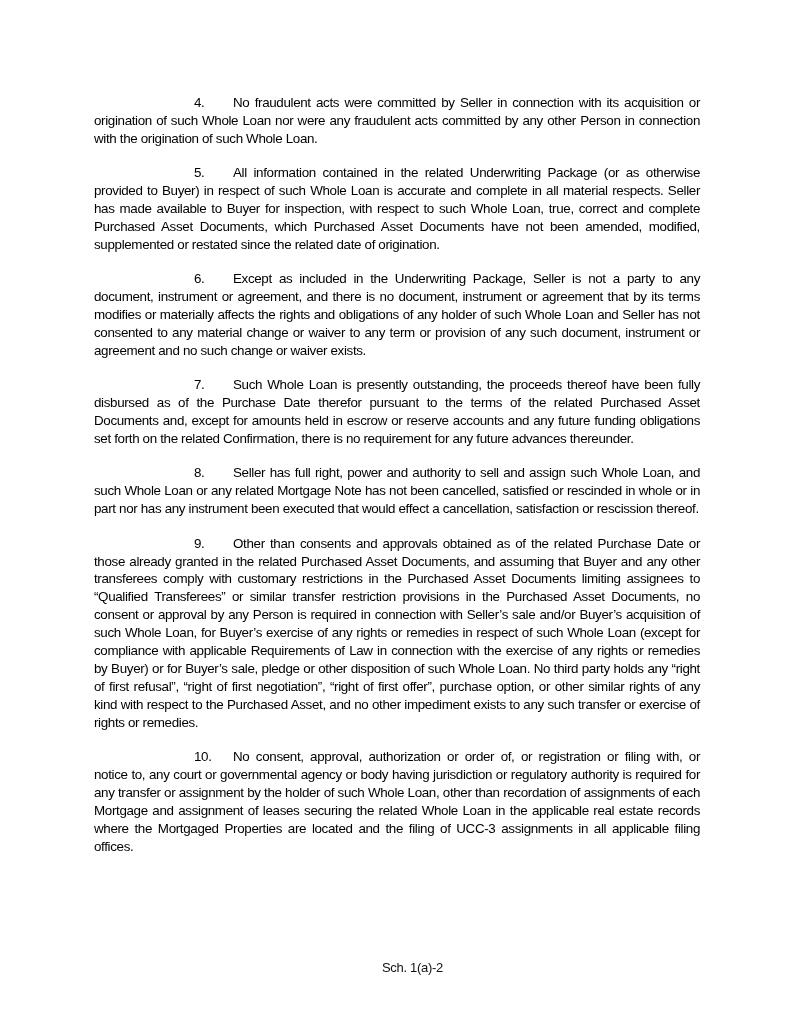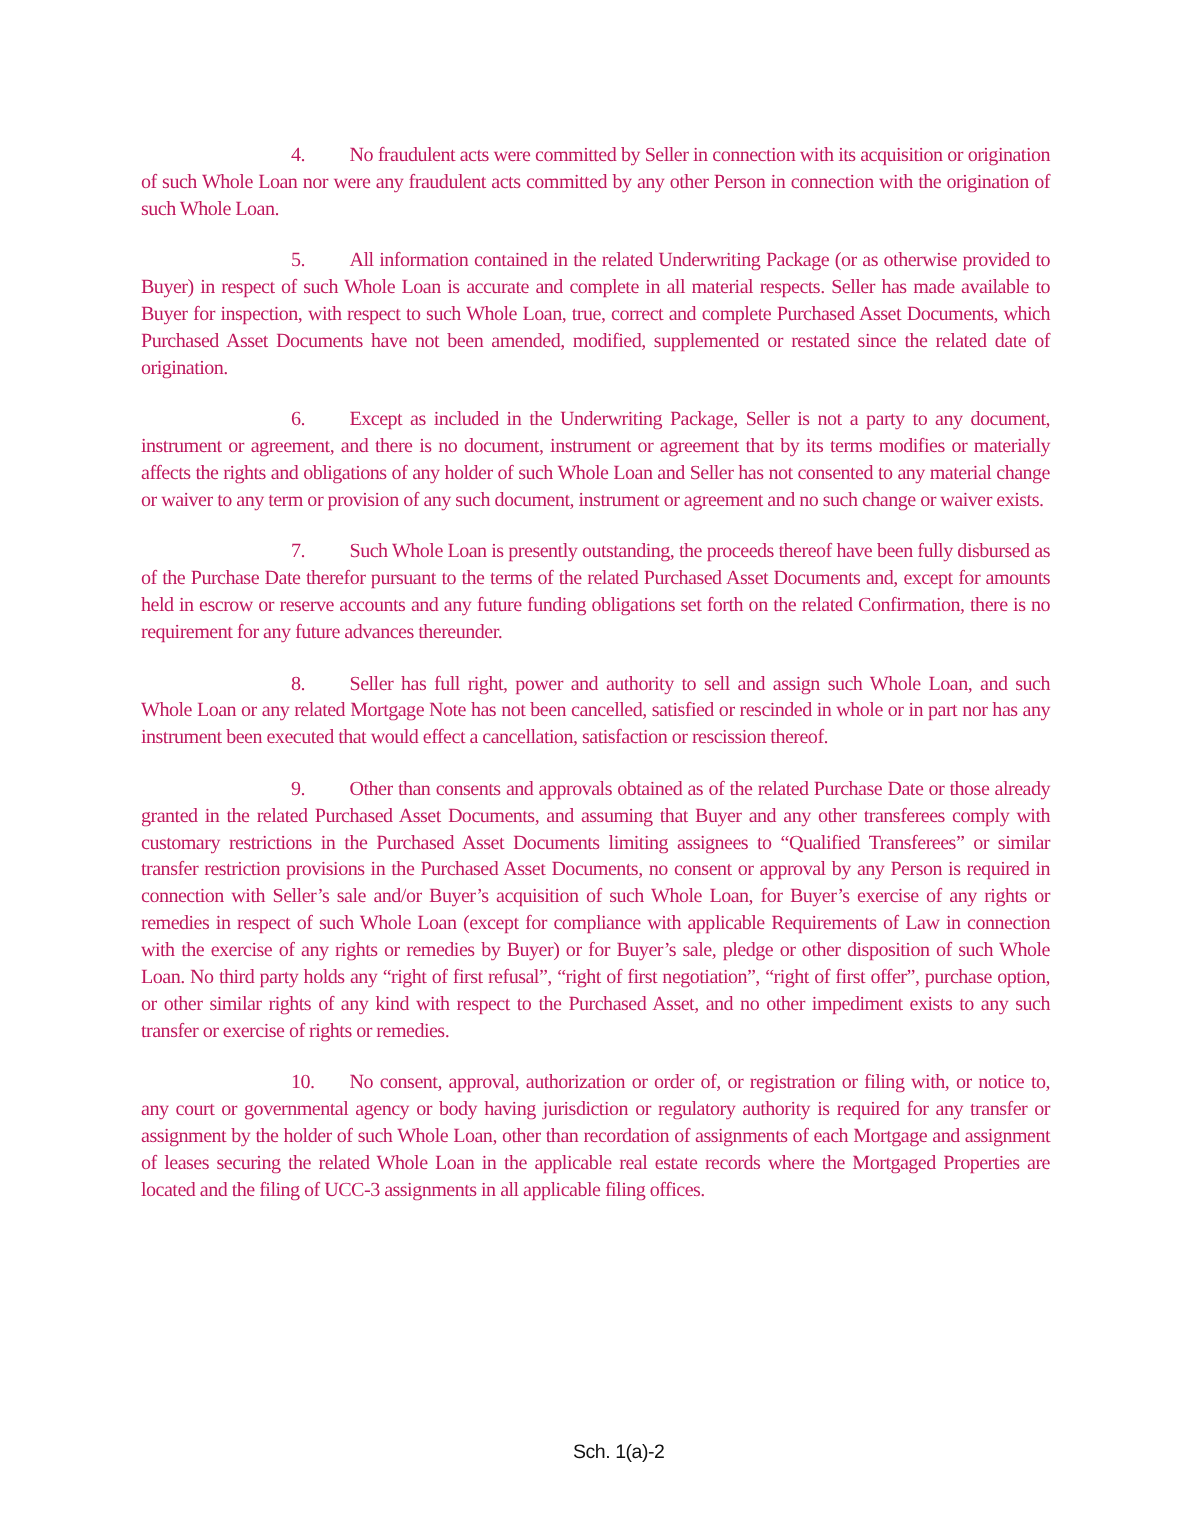--- a/index.html
+++ b/index.html
@@ -1,20 +1,20 @@
 <!DOCTYPE html>
 <html><head>
 <meta charset="utf-8">
 <style>
   html, body { margin: 0; padding: 0; background: #ffffff; }
   body { width: 791px; height: 1024px; position: relative; overflow: hidden; }
   .page {
     position: absolute; left: 94px; top: 94px; width: 606px;
-    font-family: Liberation Serif, serif;
-    font-size: 13.4px; line-height: 17.9px; color: #be185d;
+    font-family: Liberation Sans, sans-serif;
+    font-size: 13.4px; line-height: 17.9px; color: #000000;
     letter-spacing: -0.35px;
   }
   .para { margin: 0 0 16.5px 0; text-align: justify; text-indent: 100px; }
   .num { display: inline-block; width: 39px; text-indent: 0; }
   .footer {
     position: absolute; left: 0; width: 791px; top: 960px; text-align: center;
     font-family: "Liberation Sans", sans-serif; font-size: 13px; color: #111;
     letter-spacing: -0.3px;
     padding-left: 17px;
   }

